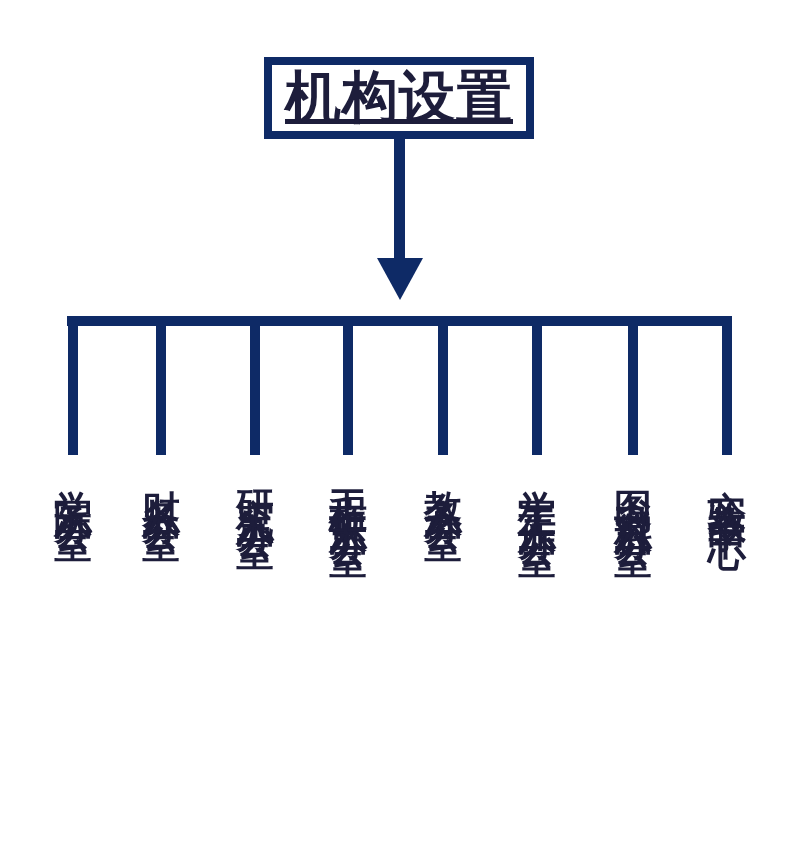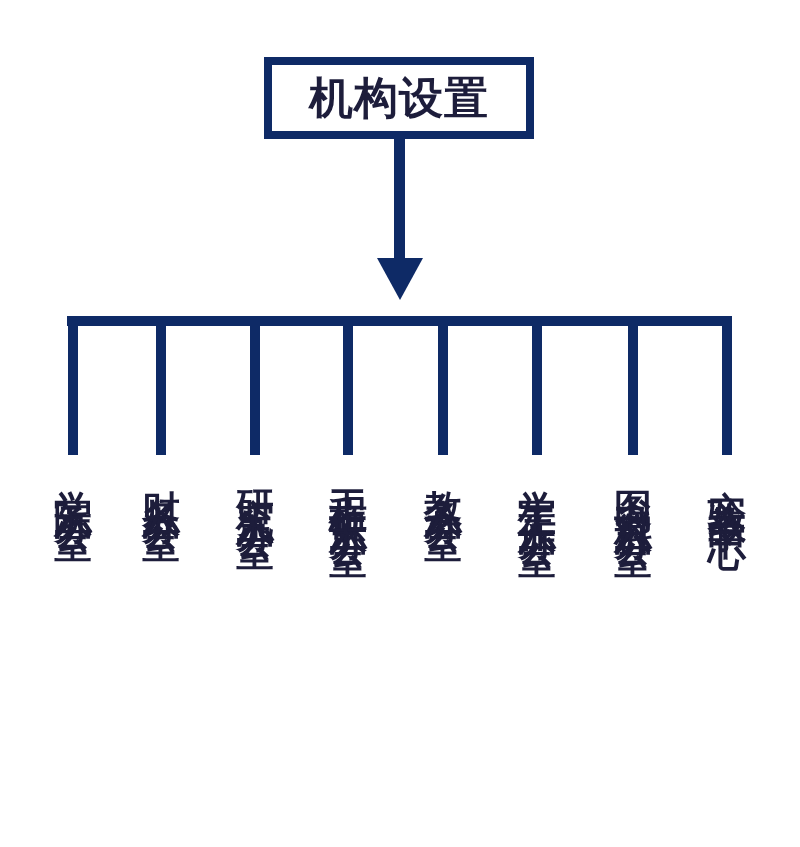--- a/index.html
+++ b/index.html
@@ -26,25 +26,26 @@
     top: 57px;
     width: 270px;
     height: 82px;
     border: 8px solid var(--line);
     background: var(--background);
     display: flex;
     align-items: center;
     justify-content: center;
   }
   .root-label {
-    font-size: 44px;
+    font-size: 56px;
     font-weight: bold;
     letter-spacing: 1px;
     color: var(--text);
     white-space: nowrap;
+    text-decoration: underline;
   }
   
   .arrow-shaft {
     position: absolute;
     left: 394px;
     top: 139px;
     width: 11px;
     height: 123px;
     background: var(--line);
   }

